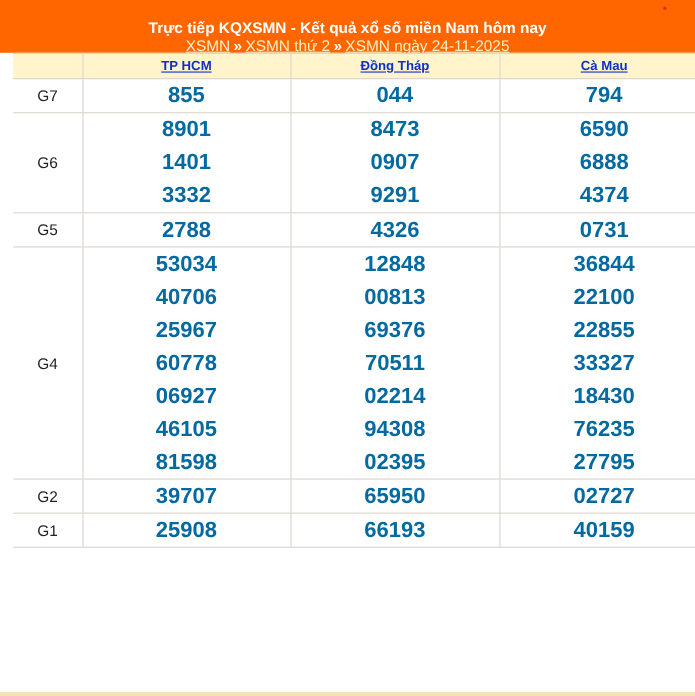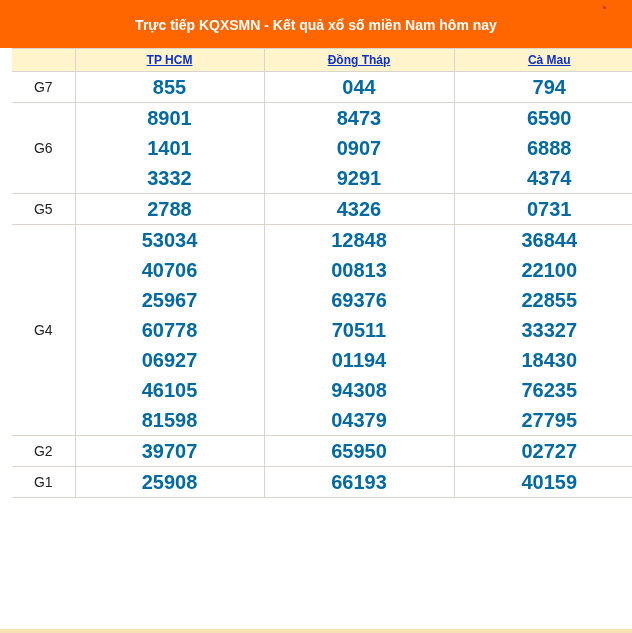--- a/index.html
+++ b/index.html
@@ -24,20 +24,23 @@
   td.big .n { height:35px; line-height:35px; }
   td.db { font-size:26px; color:#e3242b; }
   td.db .n { height:37px; line-height:37px; }
   .bottom { position:absolute; left:0; top:629px; width:632px; height:4px; background:#f4e2b5; }
 </style>
 </head>
 <body>
 
 <div class="header">
   <div class="title">Trực tiếp KQXSMN - Kết quả xổ số miền Nam hôm nay</div>
+  <div class="crumbs">
+    <a href="#">XSMN</a><span class="sep">»</span><a href="#">XSMN thứ 2</a><span class="sep">»</span><a href="#">XSMN ngày 24-11-2025</a>
+  </div>
   <span class="dot"></span>
 </div>
 
 <table>
   <colgroup>
       <col class="c0">
       <col class="c1">
       <col class="c2">
       <col class="c3">
     </colgroup>
@@ -101,23 +104,23 @@
           <span class="n">60778</span>
           <span class="n">06927</span>
           <span class="n">46105</span>
           <span class="n">81598</span>
         </td>
         <td class="num">
           <span class="n">12848</span>
           <span class="n">00813</span>
           <span class="n">69376</span>
           <span class="n">70511</span>
-          <span class="n">01194</span>
+          <span class="n">02214</span>
           <span class="n">94308</span>
-          <span class="n">04379</span>
+          <span class="n">02395</span>
         </td>
         <td class="num">
           <span class="n">36844</span>
           <span class="n">22100</span>
           <span class="n">22855</span>
           <span class="n">33327</span>
           <span class="n">18430</span>
           <span class="n">76235</span>
           <span class="n">27795</span>
         </td>

